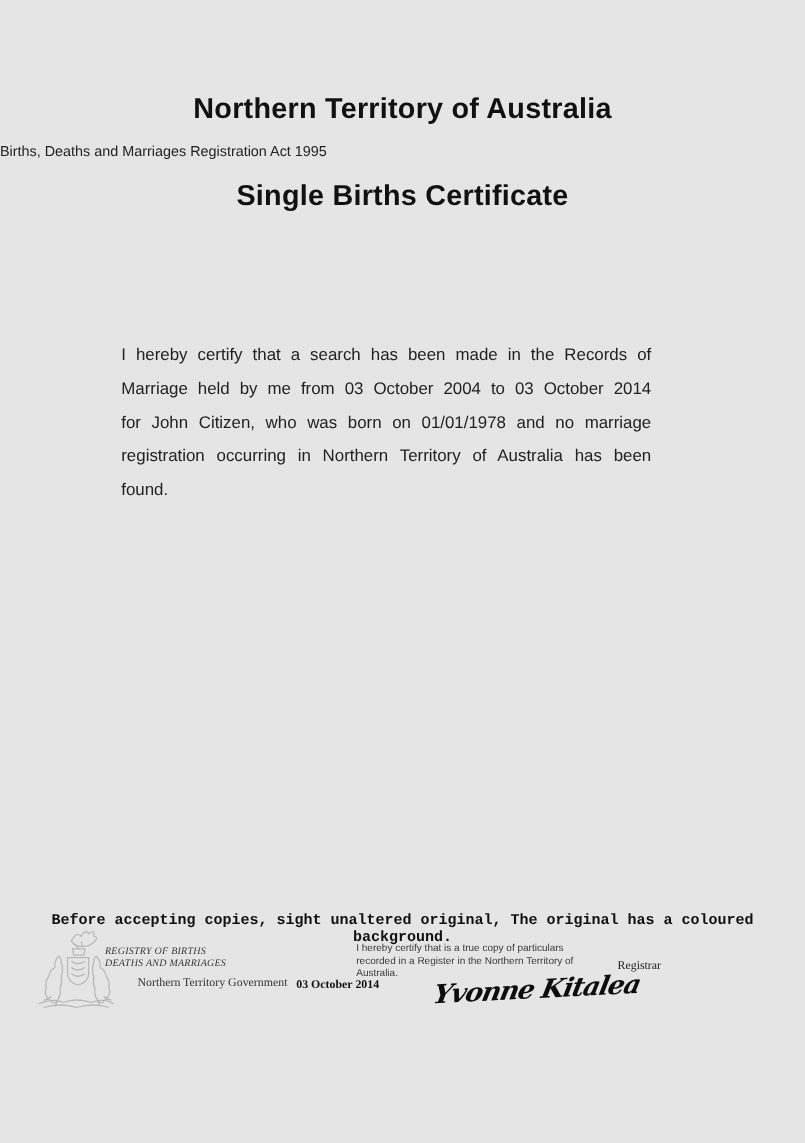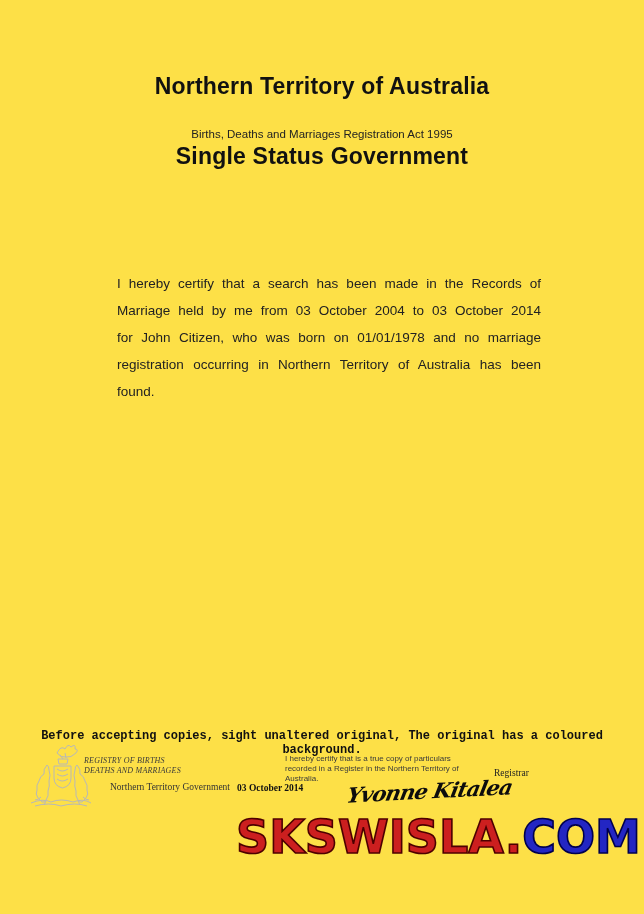--- a/index.html
+++ b/index.html
@@ -8,38 +8,38 @@
     width: 644px;
     height: 914px;
     position: relative;
     overflow: hidden;
     font-family: "Liberation Sans", sans-serif;
     color: #1a1a1a;
   }
   .page {
     position: absolute;
     inset: 0;
-    background: #fde047;
+    background: #e5e5e5;
     padding-left: 16px;
   }
 
   
   .doc-title {
     position: absolute;
     top: 73px; left: 0; width: 100%;
     text-align: center;
     font-size: 23px;
     font-weight: bold;
     letter-spacing: 0.2px;
     color: #111;
   }
   .doc-act {
     position: absolute;
-    top: 128px; left: 0; width: 100%;
-    text-align: center;
+    top: 116px; left: 0; width: 100%;
+    text-align: left;
     font-size: 11.5px;
     color: #222;
   }
   .doc-heading {
     position: absolute;
     top: 143px; left: 0; width: 100%;
     text-align: center;
     font-size: 23px;
     font-weight: bold;
     letter-spacing: 0.2px;
@@ -50,21 +50,20 @@
   .cert-body {
     position: absolute;
     top: 270px; left: 97px;
     width: 424px;
     font-size: 13.5px;
     line-height: 27px;
     text-align: justify;
     text-justify: inter-word;
     word-spacing: 2.5px;
     color: #222;
-    margin-left: 20px;
   }
 
   
   .footer-notice {
     position: absolute;
     top: 729px; left: 0; width: 100%;
     text-align: center;
     font-family: Liberation Mono, monospace;
     font-weight: bold;
     font-size: 12px;
@@ -155,21 +154,21 @@
     text-shadow: 0 0 1px #00004d;
   }
 </style>
 </head>
 <body>
 
 <div class="page">
 
   <div class="doc-title">Northern Territory of Australia</div>
   <div class="doc-act">Births, Deaths and Marriages Registration Act 1995</div>
-  <div class="doc-heading">Single Status Government</div>
+  <div class="doc-heading">Single Births Certificate</div>
 
   <div class="cert-body">I hereby certify that a search has been made in the Records of Marriage held by me from 03 October 2004 to 03 October 2014 for John Citizen, who was born on 01/01/1978 and no marriage registration occurring in Northern Territory of Australia has been found.</div>
 
   <div class="footer-notice">Before accepting copies, sight unaltered original, The original has a coloured background.</div>
 
   <div class="crest">
     <svg width="70" height="80" viewBox="0 0 70 80" fill="none" stroke="#b8b8b8" stroke-width="1">
 
       <path d="M30 12 q4 -8 8 -4 q3 -6 6 -2 q5 -4 4 2 q4 0 1 4 q-5 5 -10 4 q-5 1 -9 -4 z"></path>
       <path d="M33 14 l3 4 M38 12 l1 5"></path>
@@ -198,17 +197,14 @@
   <div class="certify-block">I hereby certify that is a true copy of particulars recorded in a Register in the Northern Territory of Australia.</div>
 
   <div class="government">Northern Territory Government</div>
 
   <div class="issue-date">03 October 2014</div>
 
   <div class="signature">Yvonne Kitalea</div>
 
   <div class="registrar">Registrar</div>
 
-  <div class="watermark">
-    <span class="wm-red">SKSWISLA.</span><span class="wm-blue">COM</span>
-  </div>
 
 </div>
 
 </body></html>

